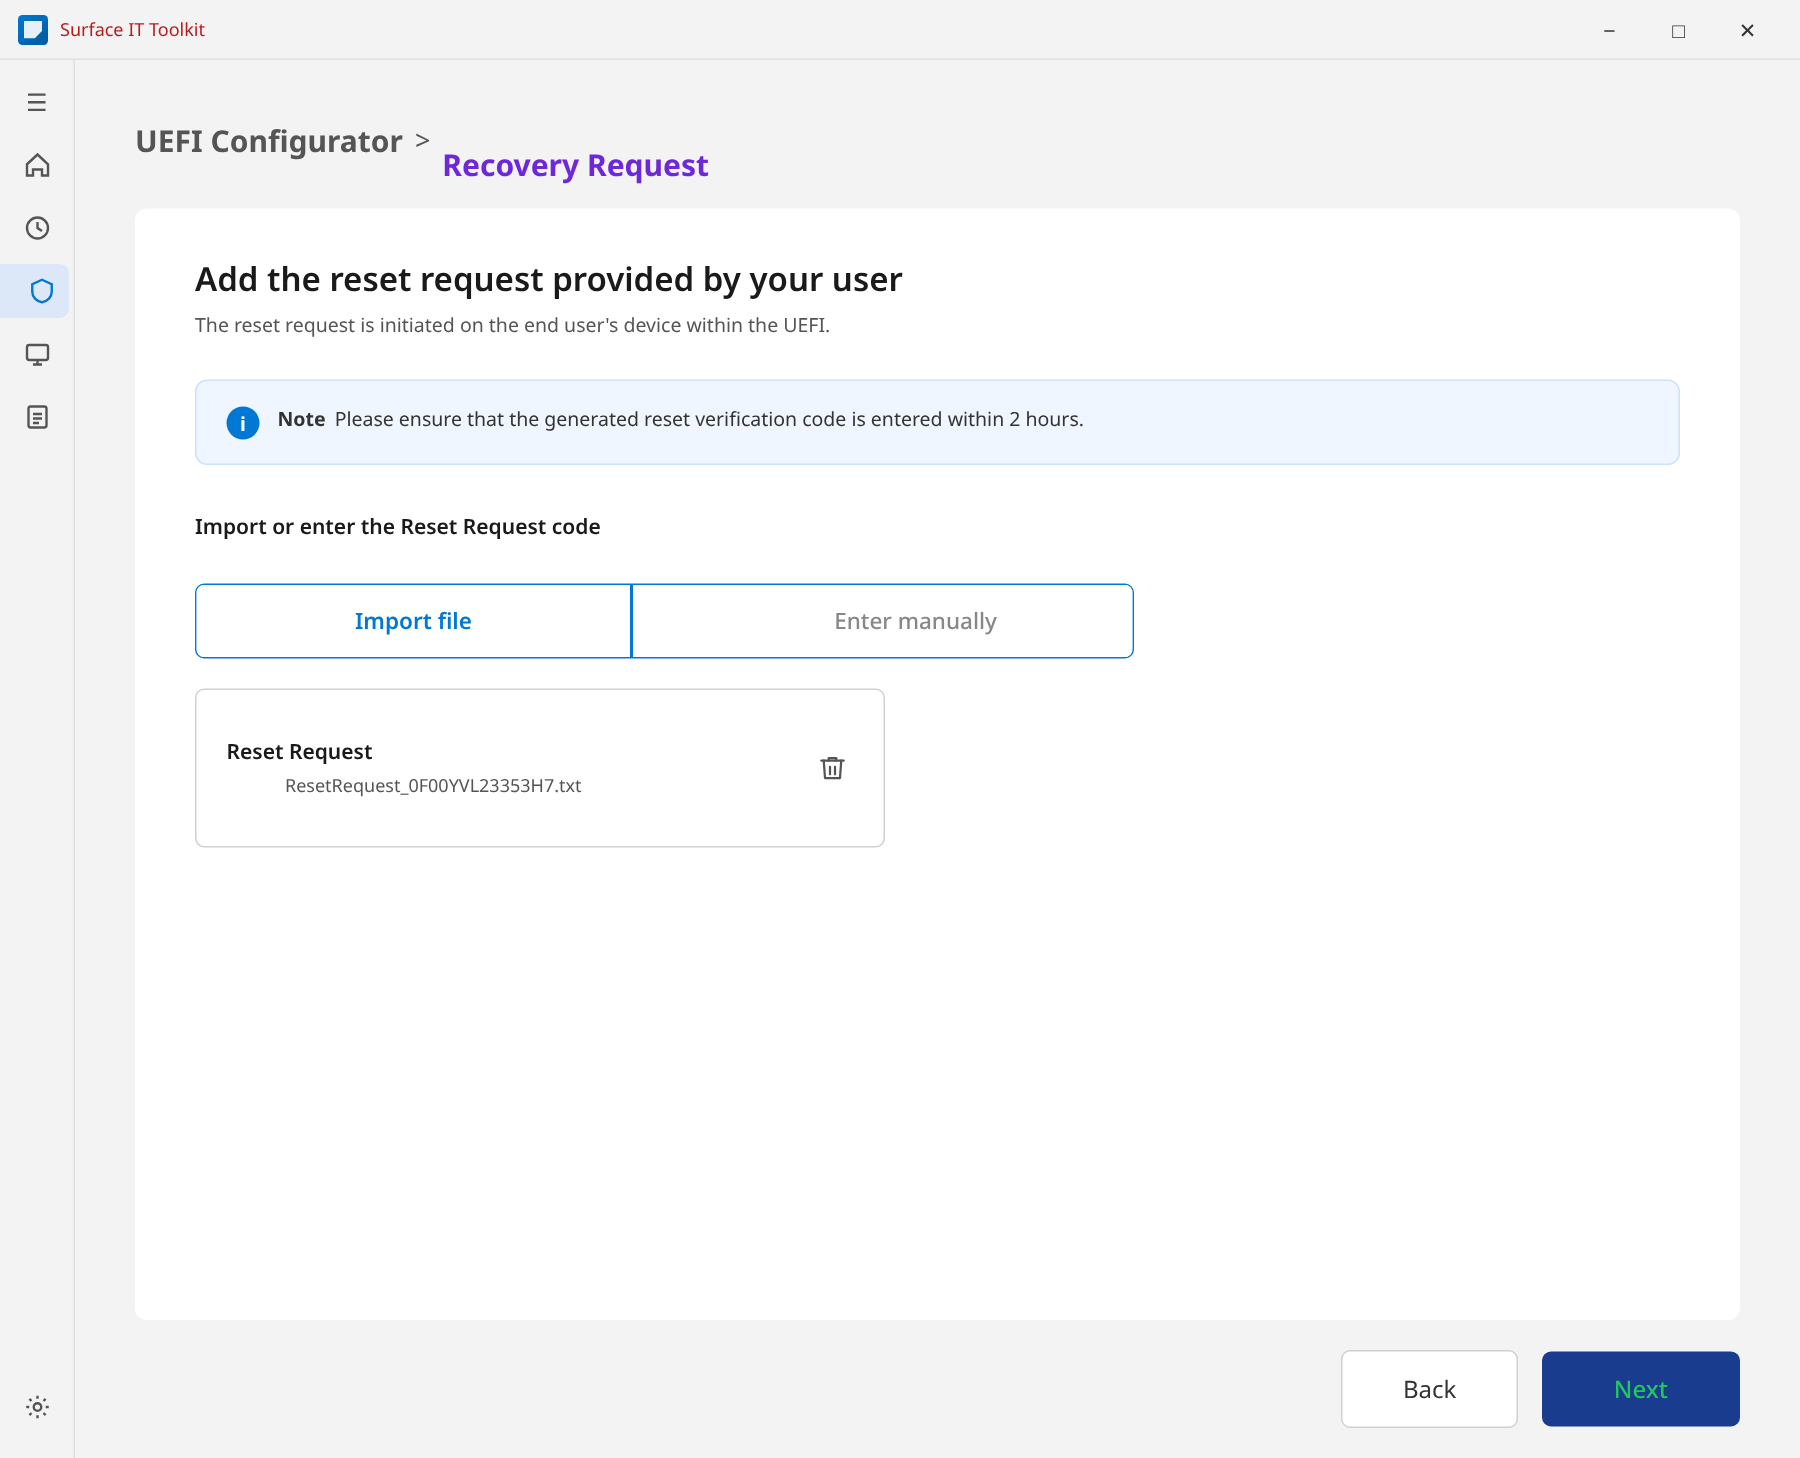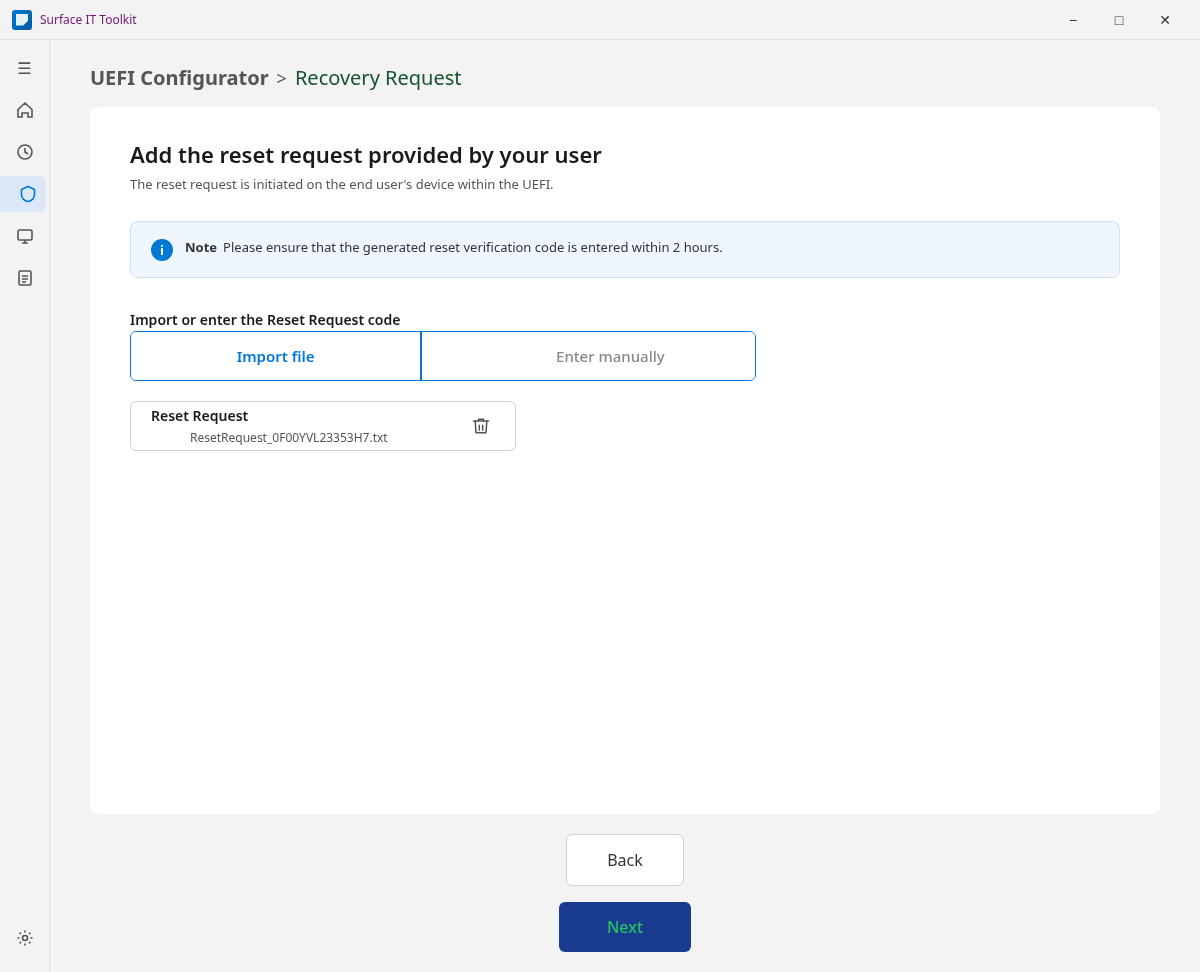--- a/index.html
+++ b/index.html
@@ -39,21 +39,21 @@
     }
     .app-icon-inner {
       width: 12px;
       height: 12px;
       background: white;
       clip-path: polygon(0 0, 100% 0, 100% 60%, 60% 100%, 0 100%);
       opacity: 0.9;
     }
     .title-text {
       font-size: 12px;
-      color: #701a75;
+      color: #b91c1c;
       font-weight: 400;
     }
     .title-bar-controls {
       display: flex;
       gap: 0;
     }
     .title-btn {
       width: 46px;
       height: 32px;
       border: none;
@@ -127,22 +127,23 @@
     }
     .breadcrumb-parent {
       color: #555;
       font-weight: 700;
     }
     .breadcrumb-separator {
       color: #555;
       font-size: 18px;
     }
     .breadcrumb-current {
-      color: #14532d;
-      font-weight: 400;
+      color: #6d28d9;
+      font-weight: 700;
+      margin-top: 32px;
     }
 
     
     .main-card {
       margin: 0 40px;
       background: white;
       border-radius: 8px;
       padding: 32px 40px;
       flex: 1;
       min-height: 600px;
@@ -193,21 +194,21 @@
     .note-label {
       font-weight: 700;
       margin-right: 6px;
     }
 
     
     .import-label {
       font-size: 14px;
       font-weight: 600;
       color: #1a1a1a;
-      margin-bottom: 2px;
+      margin-bottom: 28px;
     }
     .tab-group {
       display: flex;
       width: 626px;
       border: 1.5px solid #0078d4;
       border-radius: 6px;
       overflow: hidden;
       margin-bottom: 20px;
     }
     .tab-btn {
@@ -236,22 +237,22 @@
     }
 
     
     .file-item {
       display: flex;
       align-items: center;
       justify-content: space-between;
       background: white;
       border: 1px solid #d0d0d0;
       border-radius: 6px;
-      padding: 4px 20px;
-      width: 386px;
+      padding: 32px 20px;
+      width: 460px;
     }
     .file-info .file-title {
       font-size: 14px;
       font-weight: 600;
       color: #1a1a1a;
       margin-bottom: 4px;
     }
     .file-info .file-name {
       font-size: 12px;
       color: #555;
@@ -269,21 +270,20 @@
     }
 
     
     .bottom-bar {
       display: flex;
       justify-content: flex-end;
       align-items: center;
       gap: 16px;
       padding: 20px 40px;
       margin-top: auto;
-      flex-direction: column;
     }
     .btn-back {
       padding: 14px 40px;
       border: 1.5px solid #d0d0d0;
       background: white;
       border-radius: 6px;
       font-size: 16px;
       cursor: pointer;
       font-family: inherit;
       color: #333;

